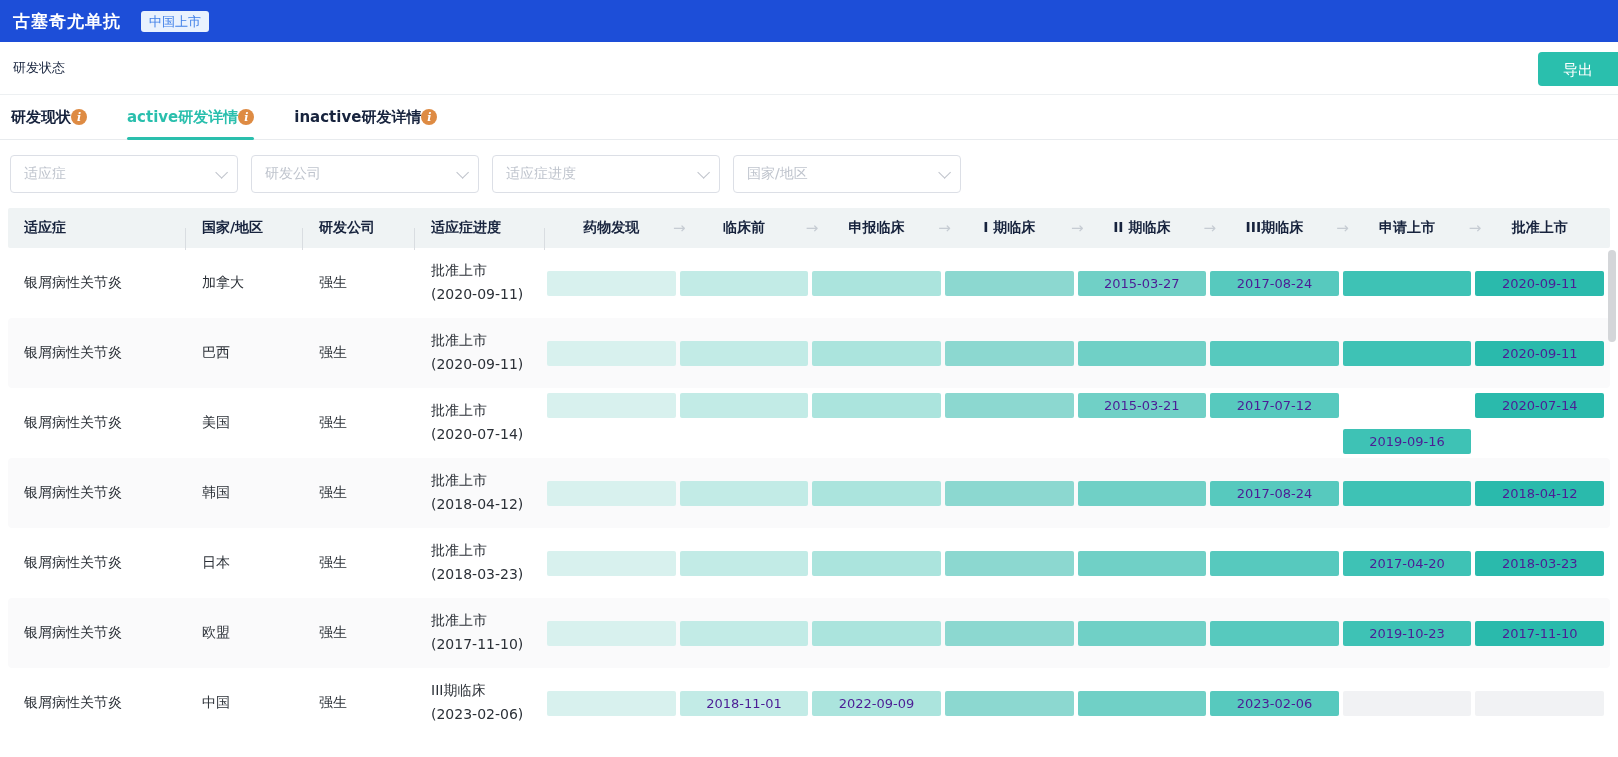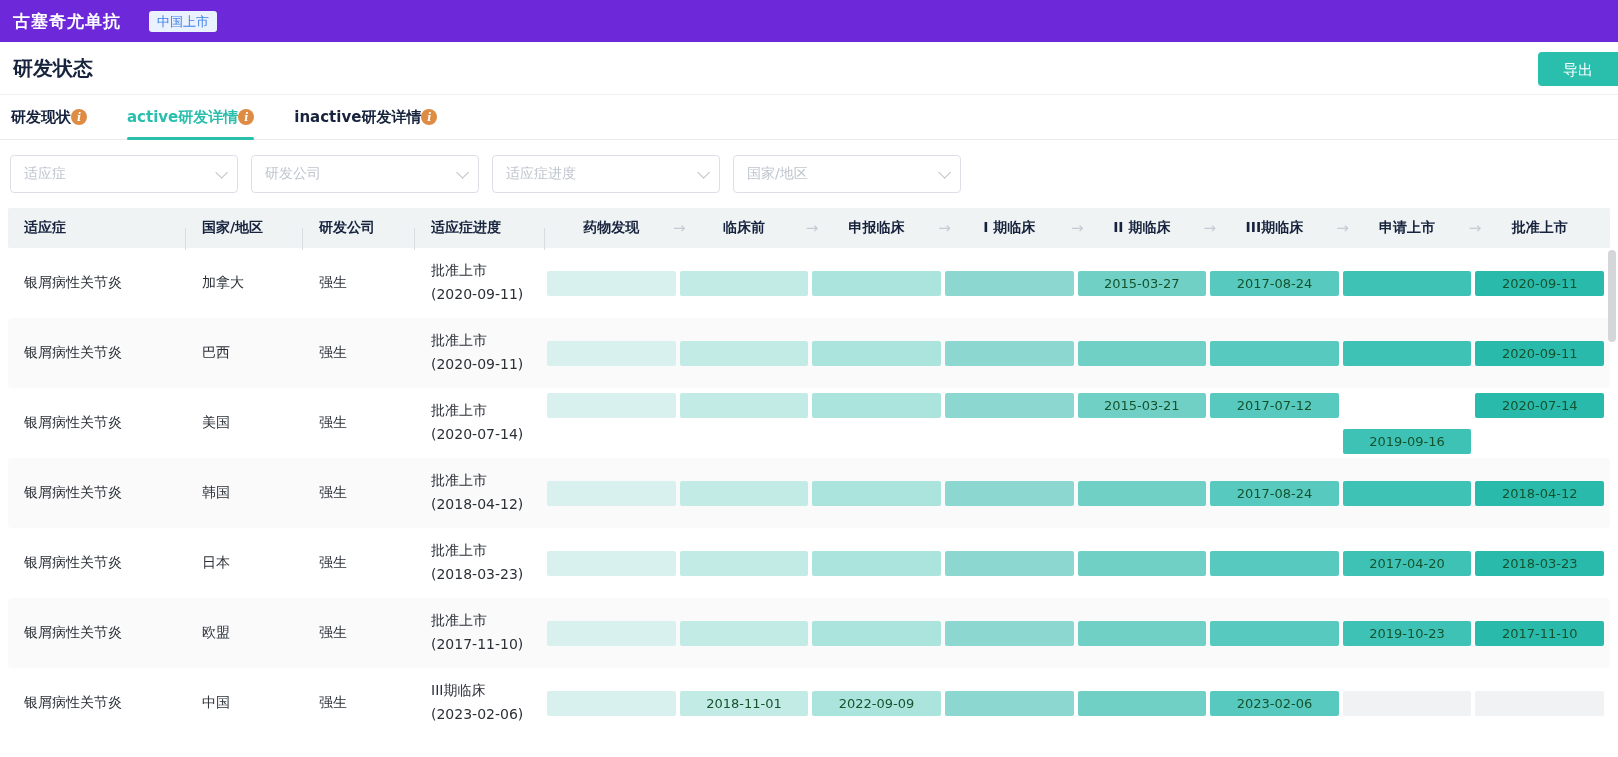--- a/index.html
+++ b/index.html
@@ -3,26 +3,26 @@
 <meta charset="utf-8">
 <style>
   * { box-sizing: border-box; }
   html,body { margin:0; padding:0; }
   body {
     width:1618px; height:757px; overflow:hidden; position:relative;
     background:#ffffff; color:#1f2329;
     font-family:"DejaVu Sans","Liberation Sans",sans-serif;
   }
   
-  .banner { height:42px; background:#6d28d9; display:flex; align-items:center; padding:8px 13px; gap:28px; }
+  .banner { height:42px; background:#1d4ed8; display:flex; align-items:center; padding:8px 13px; gap:20px; }
   .banner-title { color:#ffffff; font-size:17px; font-weight:bold; letter-spacing:1px; }
   .banner-badge { background:#E9F2FE; color:#4080E8; font-size:13px; line-height:1; padding:4px 8px; border-radius:3px; }
   
   .section-bar { height:53px; display:flex; align-items:center; padding:0 13px; border-bottom:1px solid #EDF0F2; position:relative; }
-  .section-title { font-size:20px; font-weight:bold; color:#17233d; }
+  .section-title { font-size:13px; font-weight:normal; color:#17233d; }
   .export-btn { position:absolute; right:-8px; top:10px; width:88px; height:34px; background:#2ABFAD; color:#fff;
     font-size:15px; border:none; border-radius:4px; cursor:pointer; text-align:center; line-height:34px;
     font-family:inherit; padding-right:14px; }
   
   .tabs-row { display:flex; align-items:stretch; padding:0 11px; border-bottom:1px solid #E8EBEE; height:45px; }
   .tab { display:flex; align-items:center; margin-right:40px; cursor:pointer; position:relative;
     font-size:15px; font-weight:bold; color:#17233d; }
   .tab.active { color:#2ABFAD; }
   .tab.active::after { content:""; position:absolute; left:0; right:0; bottom:-1px; height:3px; background:#2ABFAD; border-radius:2px; }
   .info-icon { width:16px; height:16px; border-radius:50%; background:#DE8B43; color:#fff; font-size:11px; font-weight:bold;
@@ -48,21 +48,21 @@
   .stage-area { flex:1; display:flex; padding-right:4px; }
   .stage-h { flex:1; text-align:center; position:relative; }
   .arrow-icon { position:absolute; right:-8px; top:50%; transform:translateY(-50%); color:#C6CCD3; font-size:15px; font-weight:normal; }
   .tbody .row { display:flex; align-items:center; height:70px; }
   .tbody .row:nth-child(even) { background:#FAFAFB; border-radius:4px; }
   .cell { font-size:14px; color:#2b3037; }
   .cell.pad { padding-left:16px; }
   .progress-cell { line-height:1.7; }
   .stage-cell { flex:1; padding:0 2px; }
   .bar { height:25px; border-radius:2px; display:flex; align-items:center; justify-content:center;
-    font-size:13px; color:#14532d; white-space:nowrap; }
+    font-size:13px; color:#4c1d95; white-space:nowrap; }
   
   .vscroll-thumb { position:absolute; right:2px; top:250px; width:8px; height:92px; background:#D4D6D9; border-radius:4px; }
 </style>
 </head>
 <body>
 
 <div class="banner">
   <span class="banner-title">古塞奇尤单抗</span>
   <span class="banner-badge">中国上市</span>
 </div>

